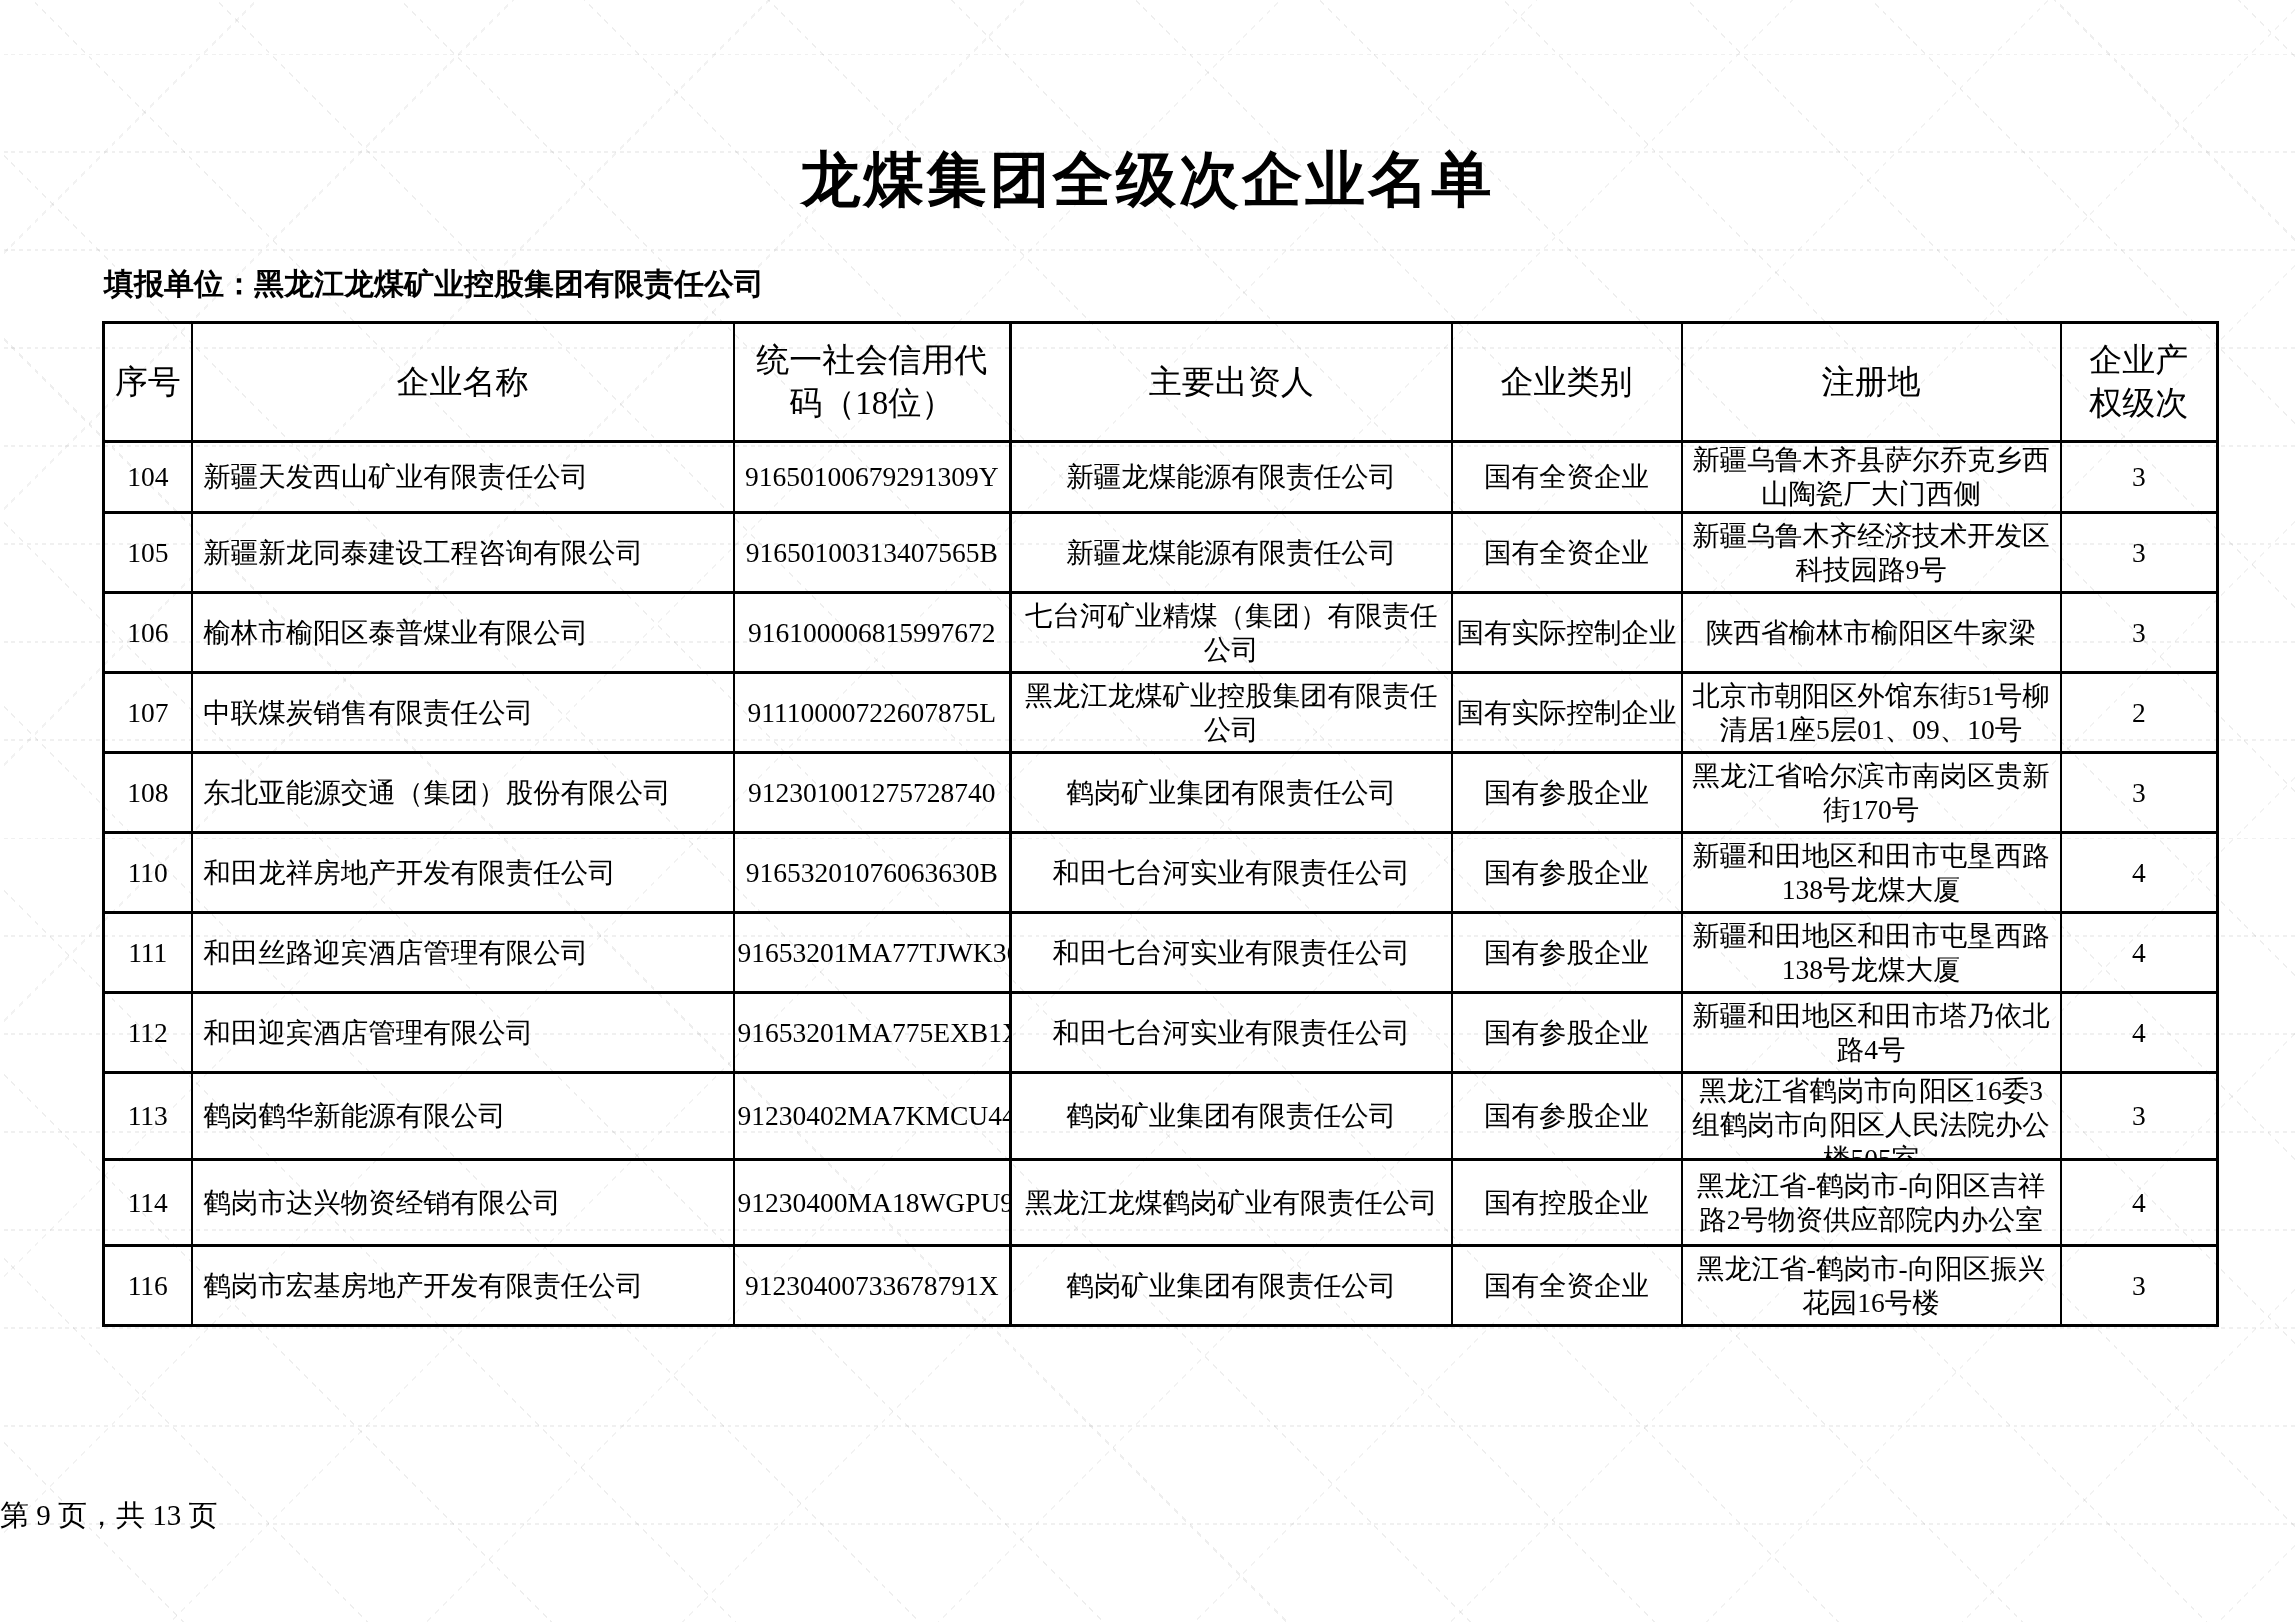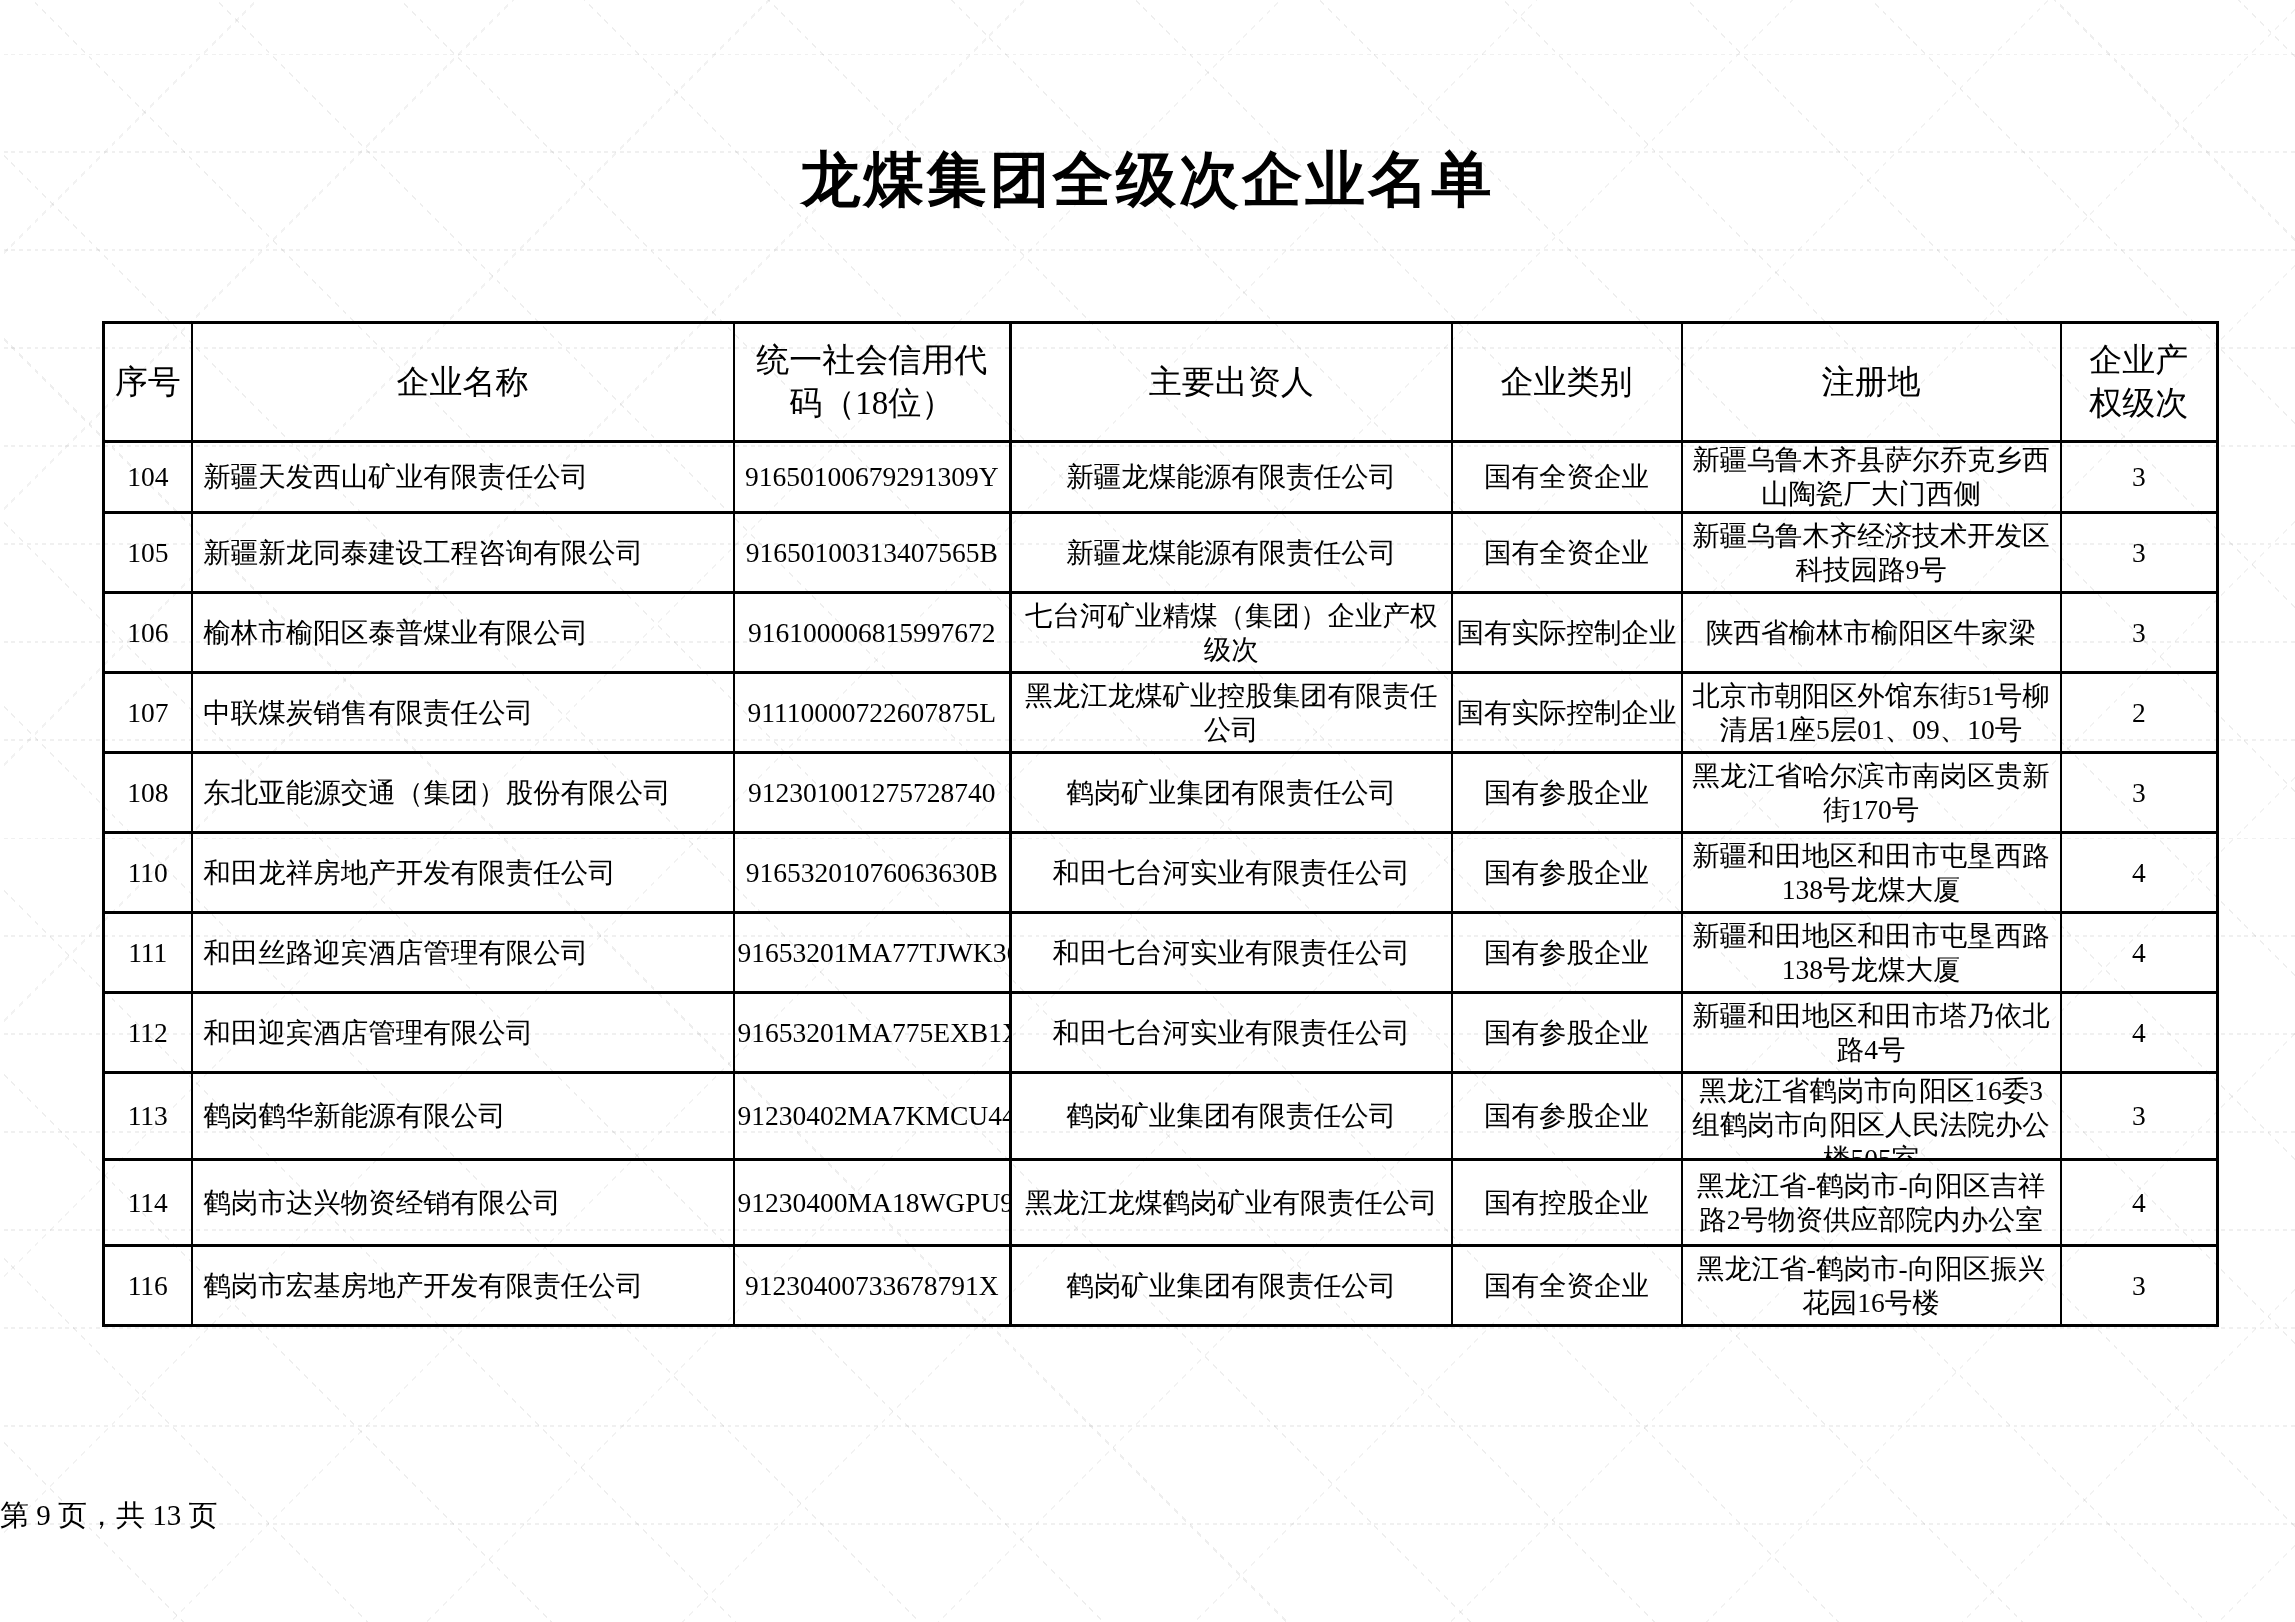--- a/index.html
+++ b/index.html
@@ -73,20 +73,21 @@
     text-align:left;font-size:29px;line-height:37px;
   }
 </style>
 </head>
 <body>
 
 <div class="page">
 
   <h1 class="title">龙煤集团全级次企业名单</h1>
 
+  <div class="subtitle"><span>填报单位：</span><span>黑龙江龙煤矿业控股集团有限责任公司</span></div>
 
   <table class="company-table">
     <colgroup>
       <col style="width:88px">
       <col style="width:542px">
       <col style="width:277px">
       <col style="width:441px">
       <col style="width:230px">
       <col style="width:379px">
       <col style="width:157px">
@@ -118,21 +119,21 @@
     <td class="c-code">91650100313407565B</td>
     <td class="c-investor">新疆龙煤能源有限责任公司</td>
     <td class="c-category">国有全资企业</td>
     <td class="c-location"><span class="loc">新疆乌鲁木齐经济技术开发区科技园路9号</span></td>
     <td class="c-level">3</td>
   </tr>
         <tr>
     <td class="c-no">106</td>
     <td class="c-name">榆林市榆阳区泰普煤业有限公司</td>
     <td class="c-code">916100006815997672</td>
-    <td class="c-investor">七台河矿业精煤（集团）企业产权级次</td>
+    <td class="c-investor">七台河矿业精煤（集团）有限责任公司</td>
     <td class="c-category">国有实际控制企业</td>
     <td class="c-location"><span class="loc">陕西省榆林市榆阳区牛家梁</span></td>
     <td class="c-level">3</td>
   </tr>
         <tr>
     <td class="c-no">107</td>
     <td class="c-name">中联煤炭销售有限责任公司</td>
     <td class="c-code">91110000722607875L</td>
     <td class="c-investor">黑龙江龙煤矿业控股集团有限责任公司</td>
     <td class="c-category">国有实际控制企业</td>

